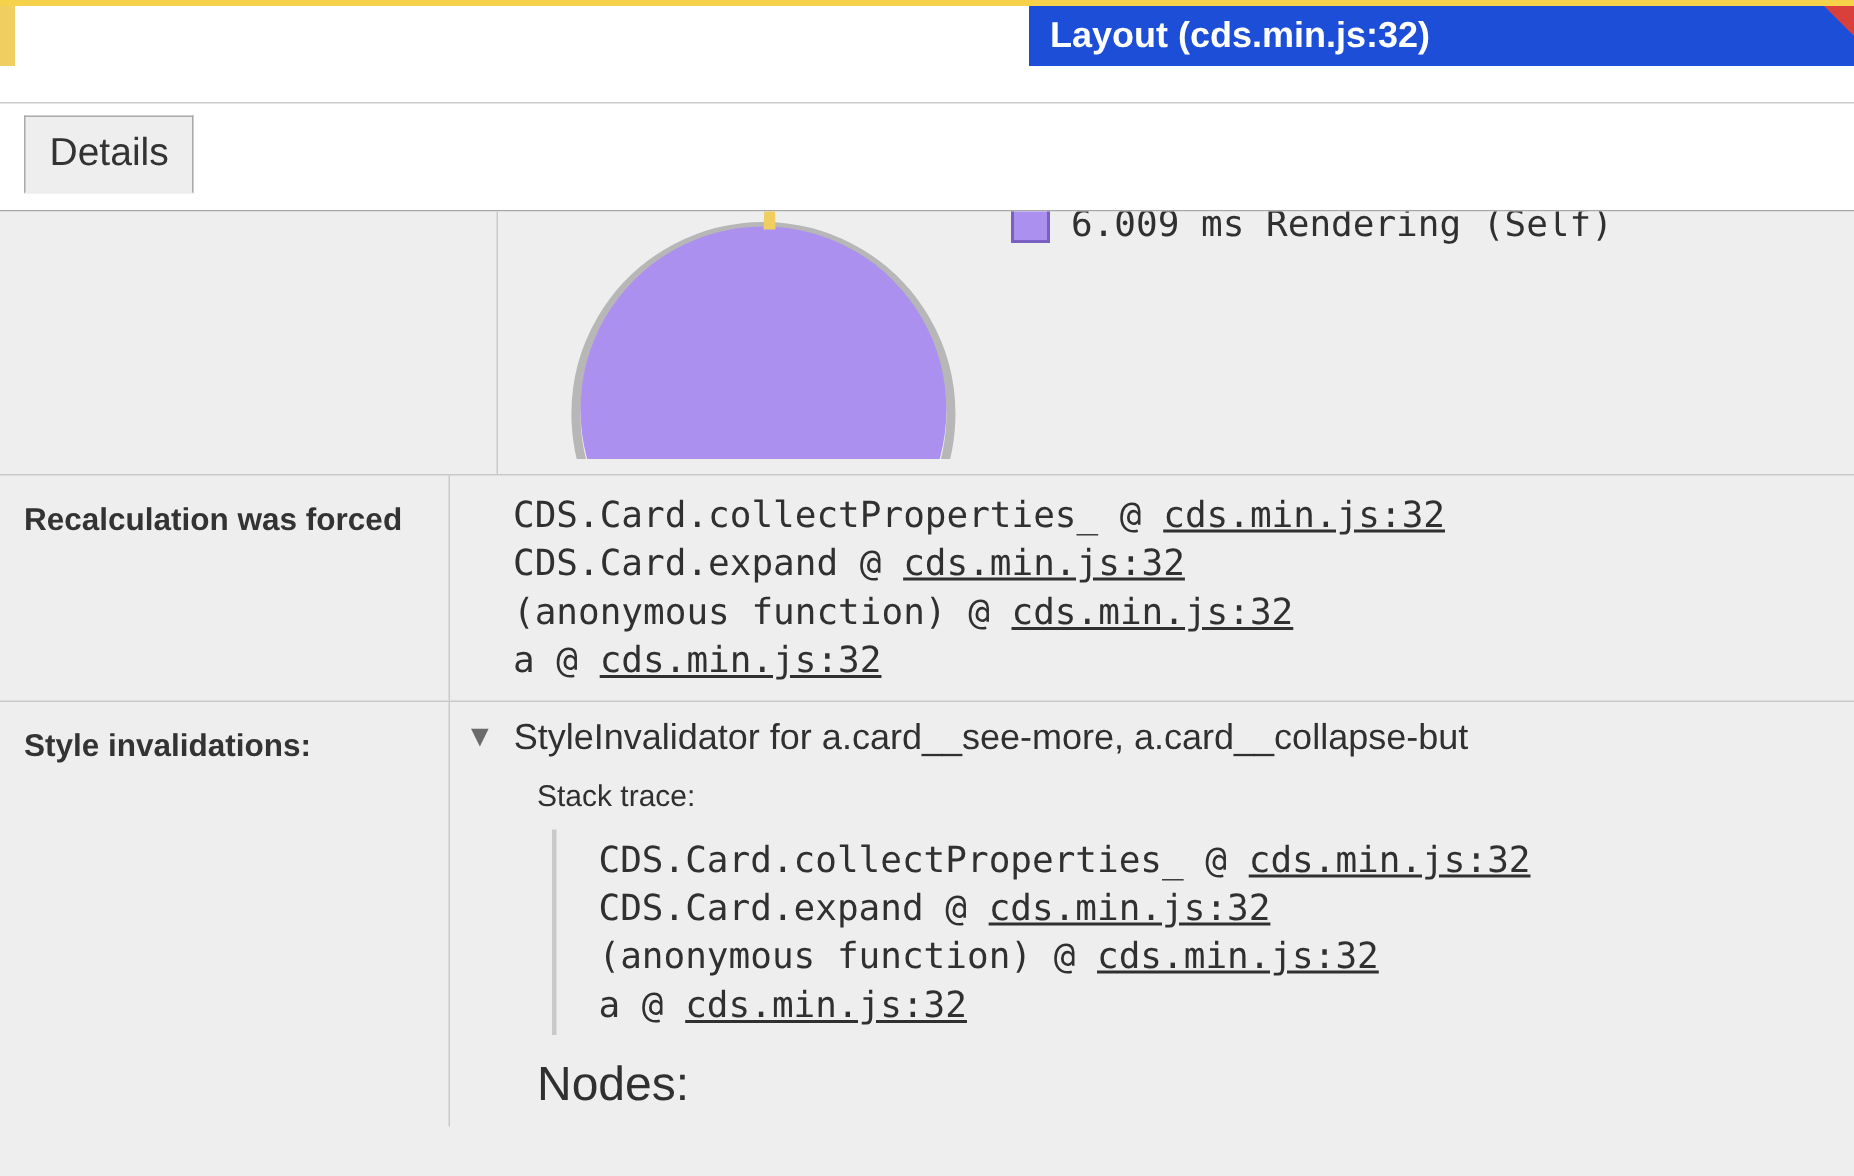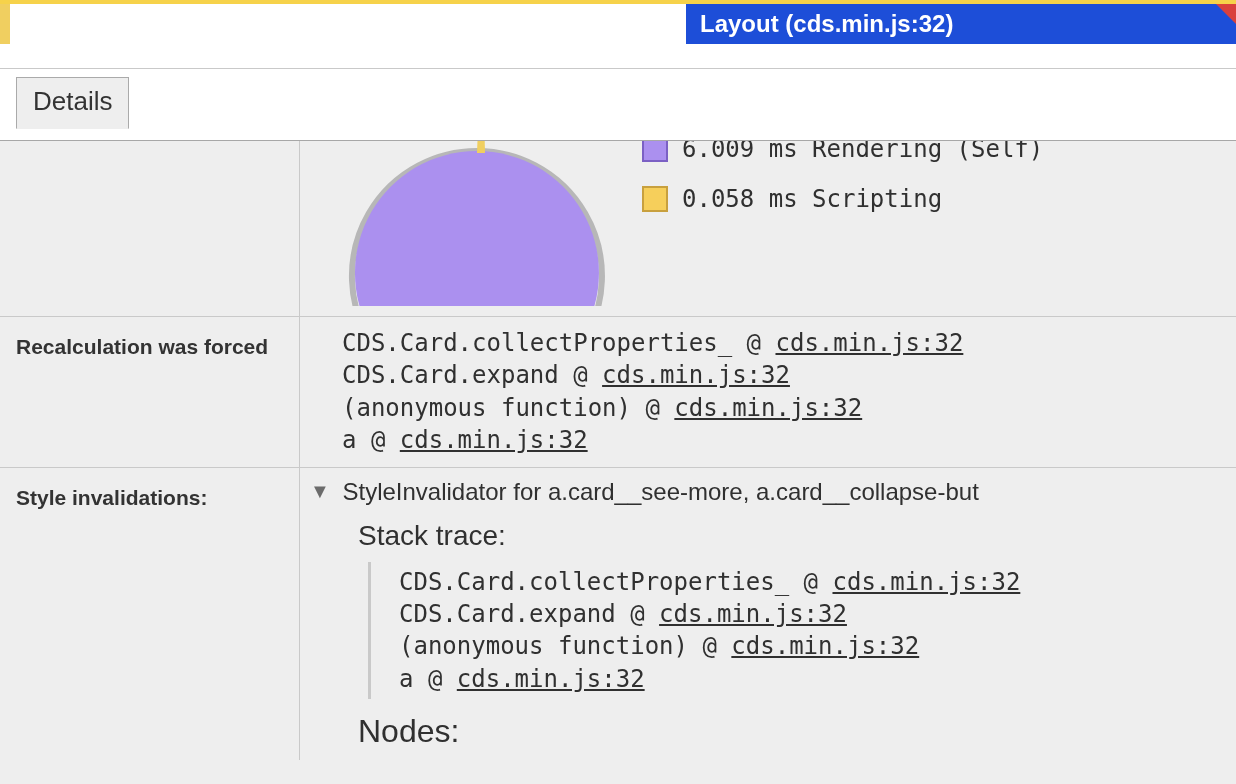--- a/index.html
+++ b/index.html
@@ -78,21 +78,21 @@
 
   .content {
     background: #eee;
     position: relative;
     height: 656px;
   }
   .row {
     display: flex;
     border-top: 1px solid #c9c9c9;
   }
-  .row.first { border-top: none; }
+  .row.first { border-top: none; padding-left: 32px; }
   .label-col {
     width: 300px;
     min-width: 300px;
     padding: 14px 16px;
     font-size: 21px;
     font-weight: 600;
     color: #333;
     border-right: 1px solid #c9c9c9;
     line-height: 1.5;
   }
@@ -173,24 +173,20 @@
         <path d="M145 20 A125 125 0 1 1 144.9 20 Z" fill="none" stroke="#b7b7b7" stroke-width="6"></path>
         <path d="M145 20 A122 122 0 1 1 144.9 20 Z" fill="#ab90ef"></path>
         <path d="M145 22 L150 -100 L153 22 Z" fill="#f0cf60"></path>
         <rect x="0" y="-120" width="290" height="120" fill="#eee"></rect>
       </svg>
       <div class="legend mono">
         <div class="legend-row">
           <div class="swatch sw-purple"></div>
           <span>6.009 ms Rendering (Self)</span>
         </div>
-        <div class="legend-row">
-          <div class="swatch sw-yellow"></div>
-          <span>0.058 ms Scripting</span>
-        </div>
       </div>
     </div>
   </div>
 
   <div class="row">
     <div class="label-col">Recalculation was forced</div>
     <div class="val-col mono stack" id="stack-forced">
         <div><span>CDS.Card.collectProperties_ @ </span><span class="link">cds.min.js:32</span></div>
         <div><span>CDS.Card.expand @ </span><span class="link">cds.min.js:32</span></div>
         <div><span>(anonymous function) @ </span><span class="link">cds.min.js:32</span></div>
@@ -199,21 +195,21 @@
   </div>
 
   <div class="row">
     <div class="label-col">Style invalidations:</div>
     <div class="val-col" style="padding-left:10px;">
       <div class="inv-header">
         <span class="disclosure">▼</span>
         <span>StyleInvalidator for </span><span id="inv-selectors"><span class="link">a.card__see-more</span>, <span class="link">a.card__collapse-but</span></span>
       </div>
 
-      <div class="sub-sub-label" style="font-size:28px; margin-top:14px;">Stack trace:</div>
+      <div class="sub-sub-label" style="font-size:20px; margin-top:14px;">Stack trace:</div>
       <div class="sub-block mono stack" id="stack-inv" style="margin-left:58px;">
           <div><span>CDS.Card.collectProperties_ @ </span><span class="link">cds.min.js:32</span></div>
           <div><span>CDS.Card.expand @ </span><span class="link">cds.min.js:32</span></div>
           <div><span>(anonymous function) @ </span><span class="link">cds.min.js:32</span></div>
           <div><span>a @ </span><span class="link">cds.min.js:32</span></div>
         </div>
 
       <div class="sub-sub-label" style="font-size:32px; margin-top:14px;">Nodes:</div>
     </div>
   </div>

